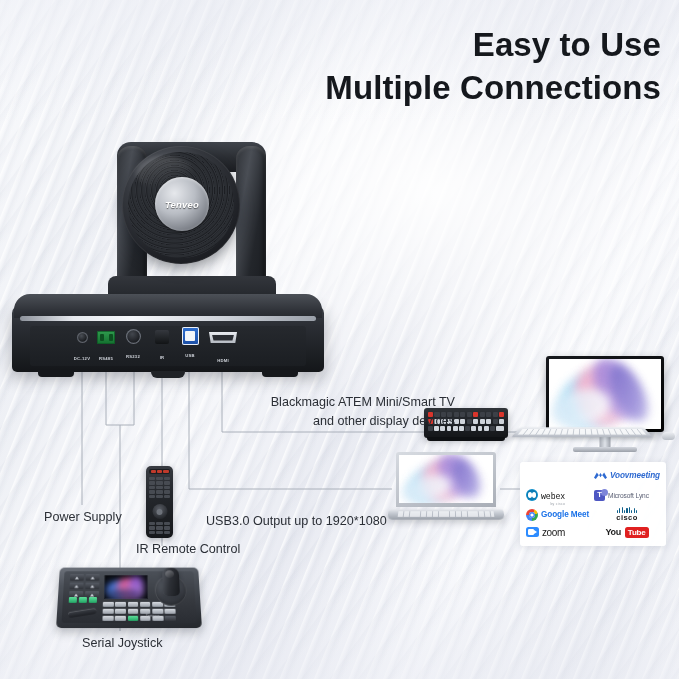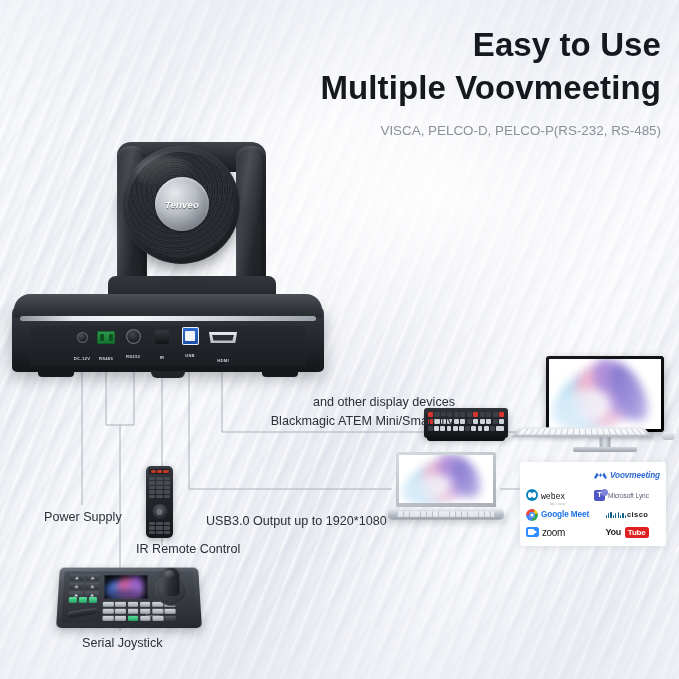--- a/index.html
+++ b/index.html
@@ -315,21 +315,21 @@
     box-shadow:-4px 0 0 -1px #5b64cc;}
   .ic-chrome{width:12px;height:12px;border-radius:50%;position:relative;
     background:conic-gradient(from -90deg,#ea4335 0 33%,#fbbc05 33% 45%,#34a853 45% 75%,#4285f4 75% 100%);}
   .ic-chrome::after{content:"";position:absolute;left:3px;top:3px;width:6px;height:6px;border-radius:50%;
     background:#fff;box-shadow:inset 0 0 0 1.4px #4285f4;}
   .ic-zoom{width:13px;height:10px;border-radius:2.5px;background:#2d8cff;position:relative;}
   .ic-zoom::after{content:"";position:absolute;left:2px;top:2.2px;width:6px;height:5.6px;border-radius:1.2px;background:#fff;}
   .ic-zoom::before{content:"";position:absolute;right:1.6px;top:2.6px;width:0;height:0;
     border-top:2.4px solid transparent;border-bottom:2.4px solid transparent;border-left:3.4px solid #fff;}
 
-  .cisco-wrap{display:flex;flex-direction:row;align-items:center;gap:1px;}
+  .cisco-wrap{display:flex;flex-direction:column;align-items:center;gap:1px;}
   .cisco-bars{display:flex;align-items:flex-end;gap:1.1px;height:6px;}
   .cisco-bars b{display:block;width:1.3px;background:#0d5f8a;border-radius:.6px;}
   .cisco-txt{font-size:7.6px;font-weight:bold;color:#1b1b1b;letter-spacing:.4px;line-height:1;}
 
   .yt{display:flex;align-items:center;gap:4px;}
   .yt-you{font-size:9px;font-weight:bold;color:#1b1b1b;letter-spacing:-.3px;}
   .yt-tube{font-size:8px;font-weight:bold;color:#fff;background:#e02020;border-radius:2.5px;padding:1px 3px;letter-spacing:-.2px;}
 
   
   .remote{position:absolute;left:146px;top:466px;width:27px;height:72px;}
@@ -409,24 +409,23 @@
 <div id="stage">
 
   <div class="bg-base"></div>
   <div class="bg-streaks"></div>
   <div class="bg-streaks2"></div>
   <div class="bg-sheen"></div>
   <div class="bg-vign"></div>
 
   <div class="head-wrap">
     <div class="h-line1">Easy to Use</div>
-    <div class="h-line2">Multiple Voovmeeting</div>
+    <div class="h-line2">Multiple Connections</div>
   </div>
   <div class="sub-wrap">
-    <div class="sub-line">VISCA, PELCO-D, PELCO-P(RS-232, RS-485)</div>
   </div>
 
   <svg class="lines" width="679" height="679" viewBox="0 0 679 679">
     <g fill="none" stroke="#aab0ba" stroke-width="1">
 
       <path d="M82 349 L82 505"></path>
 
       <path d="M106 349 L106 425 L134 425 L134 349"></path>
       <path d="M120 425 L120 631"></path>
 
@@ -720,21 +719,21 @@
         </div>
         <div class="joy-strip"></div>
         <div class="joy-stick-base"></div>
         <div class="joy-stick"></div>
         <span class="joy-brand">Tenveo</span>
       </div>
     </div>
   </div>
 
   <div class="anno anno-2l a-atem">
+    <div>Blackmagic ATEM Mini/Smart TV</div>
     <div>and other display devices</div>
-    <div>Blackmagic ATEM Mini/Smart TV</div>
   </div>
   <div class="anno a-usb">USB3.0 Output up to 1920*1080</div>
   <div class="anno a-power">Power Supply</div>
   <div class="anno a-ir">IR Remote Control</div>
   <div class="anno a-joy">Serial Joystick</div>
 
 </div>
 
 </body></html>

